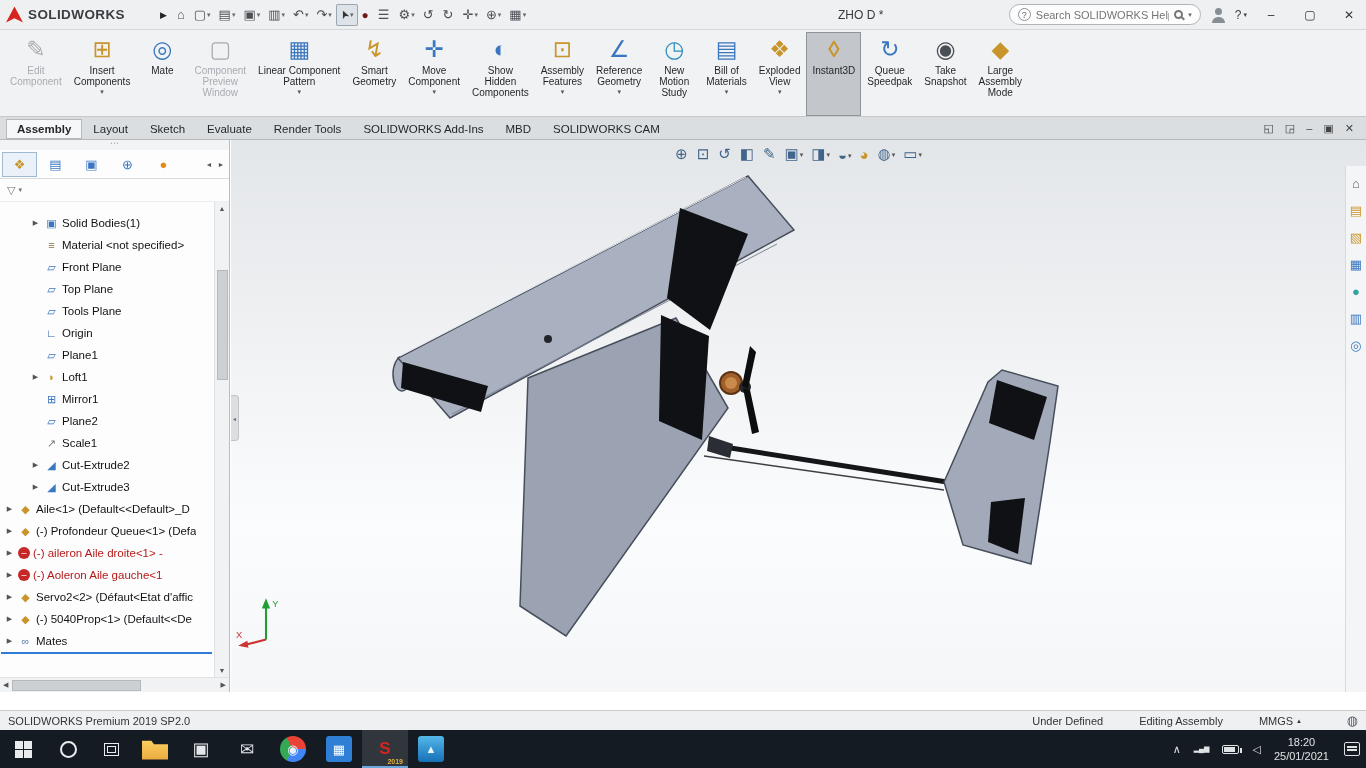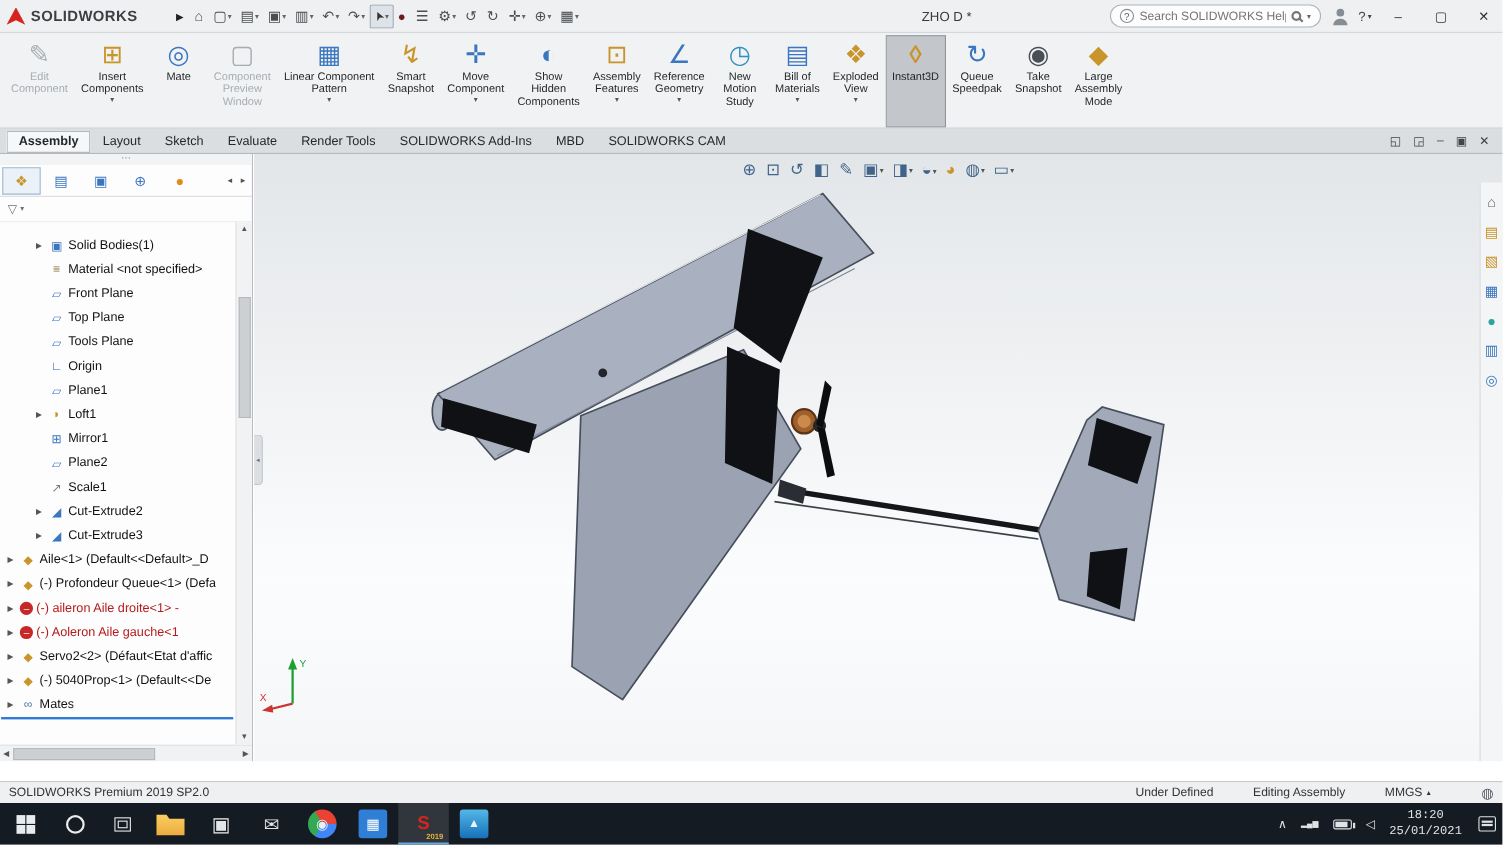--- a/index.html
+++ b/index.html
@@ -137,21 +137,21 @@
   .pins { display:flex; height:100%; }
   .pin { width:46px; height:100%; display:flex; align-items:center; justify-content:center; position:relative; }
   .tile { width:26px; height:26px; display:flex; align-items:center; justify-content:center; font-size:15px; }
   .badge { position:absolute; right:5px; bottom:3px; font-size:7px; color:#e3b33c; font-weight:bold; }
   .tray { margin-left:auto; display:flex; align-items:center; gap:13px; padding-right:6px; font-size:11px; }
   .tray-ico { color:#dfe3e6; }
   .net { font-size:7px; }
   .battery { width:17px; height:9px; border:1px solid #dfe3e6; border-radius:2px; position:relative; }
   .battery::before { content:""; position:absolute; left:1px; top:1px; bottom:1px; width:11px; background:#dfe3e6; }
   .battery::after { content:""; position:absolute; right:-4px; top:2px; width:2px; height:5px; background:#dfe3e6; }
-  .clock { text-align:center; font-size:11px; line-height:1.3;font-family:Liberation Mono, monospace; }
+  .clock { text-align:center; font-size:11px; line-height:1.3; }
   .notif { width:16px; height:14px; border:1.5px solid #dfe3e6; border-radius:2px; margin-left:2px; position:relative; }
   .notif::before { content:""; position:absolute; left:2px; top:3px; right:2px; height:1.5px; background:#dfe3e6;
                    box-shadow:0 3px 0 #dfe3e6; }
 </style>
 </head>
 <body>
 
 <div id="app">
 
   <div class="titlebar">
@@ -294,21 +294,21 @@
       <div class="rbtn">
         <span class="ric" style="color:#3b76c0">▦</span>
         <span class="rlabel">Linear Component
 Pattern</span>
         <span class="rcaret">▾</span>
       </div>
 
       <div class="rbtn">
         <span class="ric" style="color:#c9942a">↯</span>
         <span class="rlabel">Smart
-Snapshot</span>
+Geometry</span>
         <span class="rcaret"></span>
       </div>
 
       <div class="rbtn">
         <span class="ric" style="color:#3b76c0">✛</span>
         <span class="rlabel">Move
 Component</span>
         <span class="rcaret">▾</span>
       </div>
 

